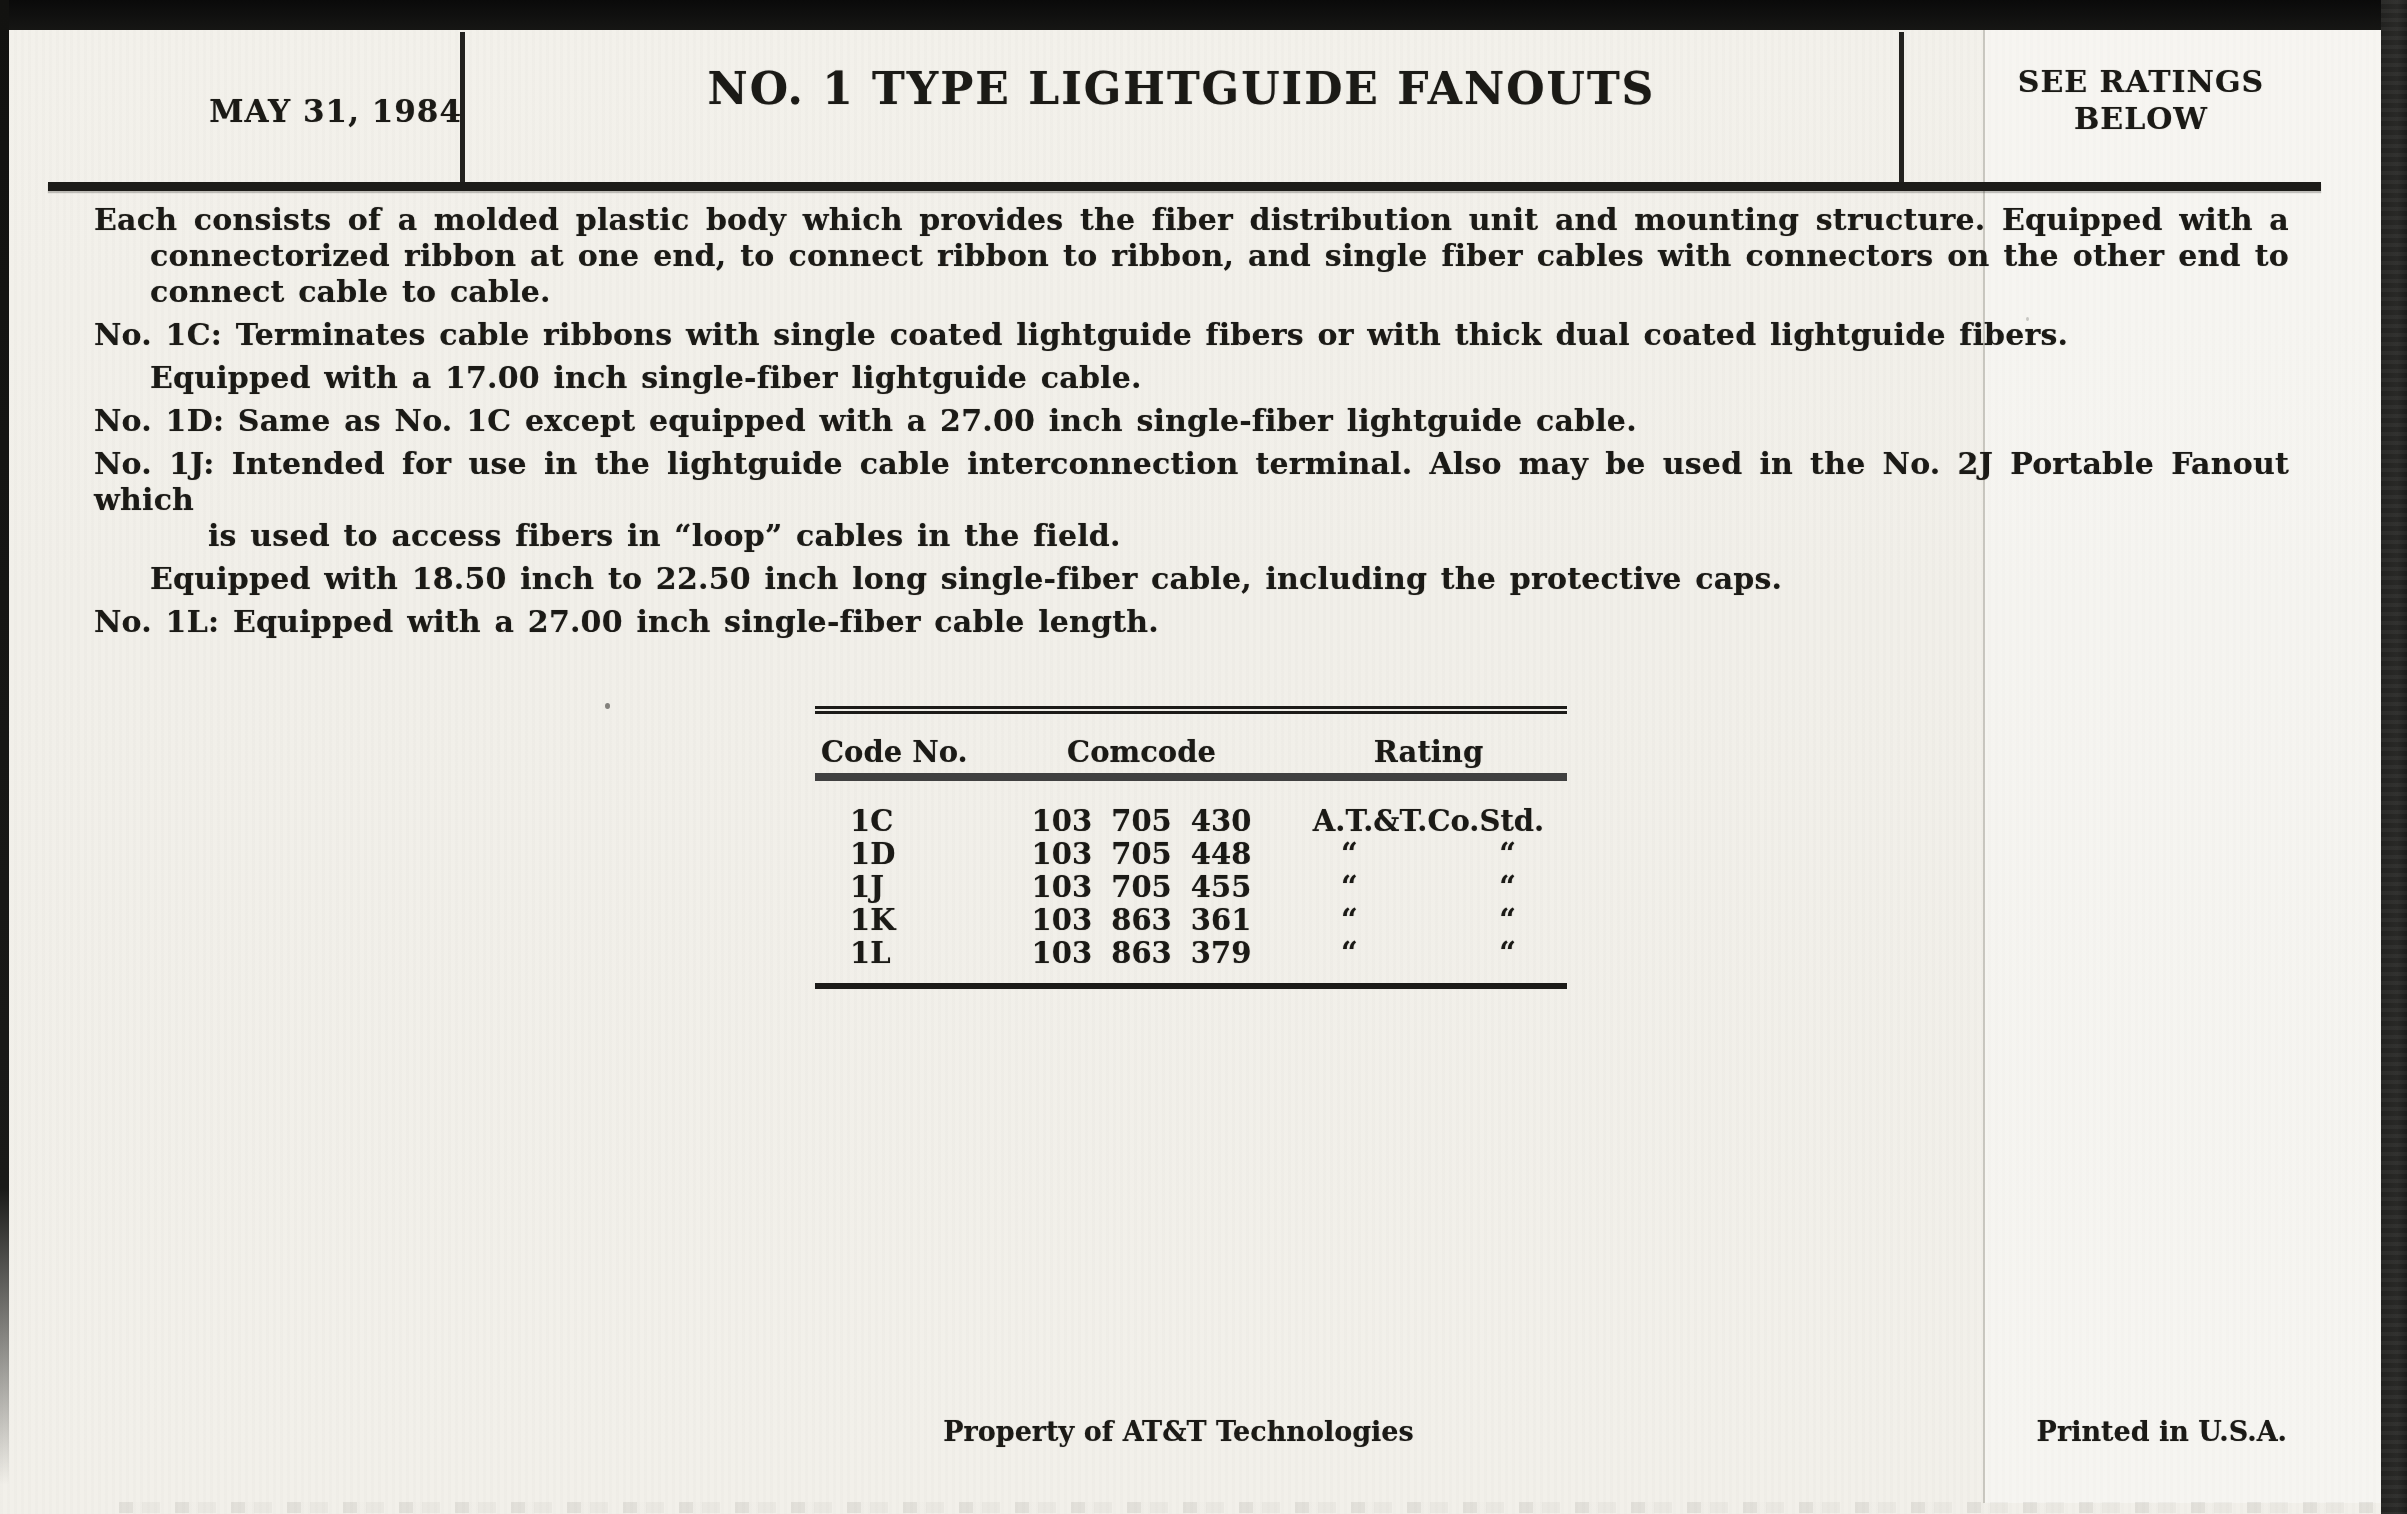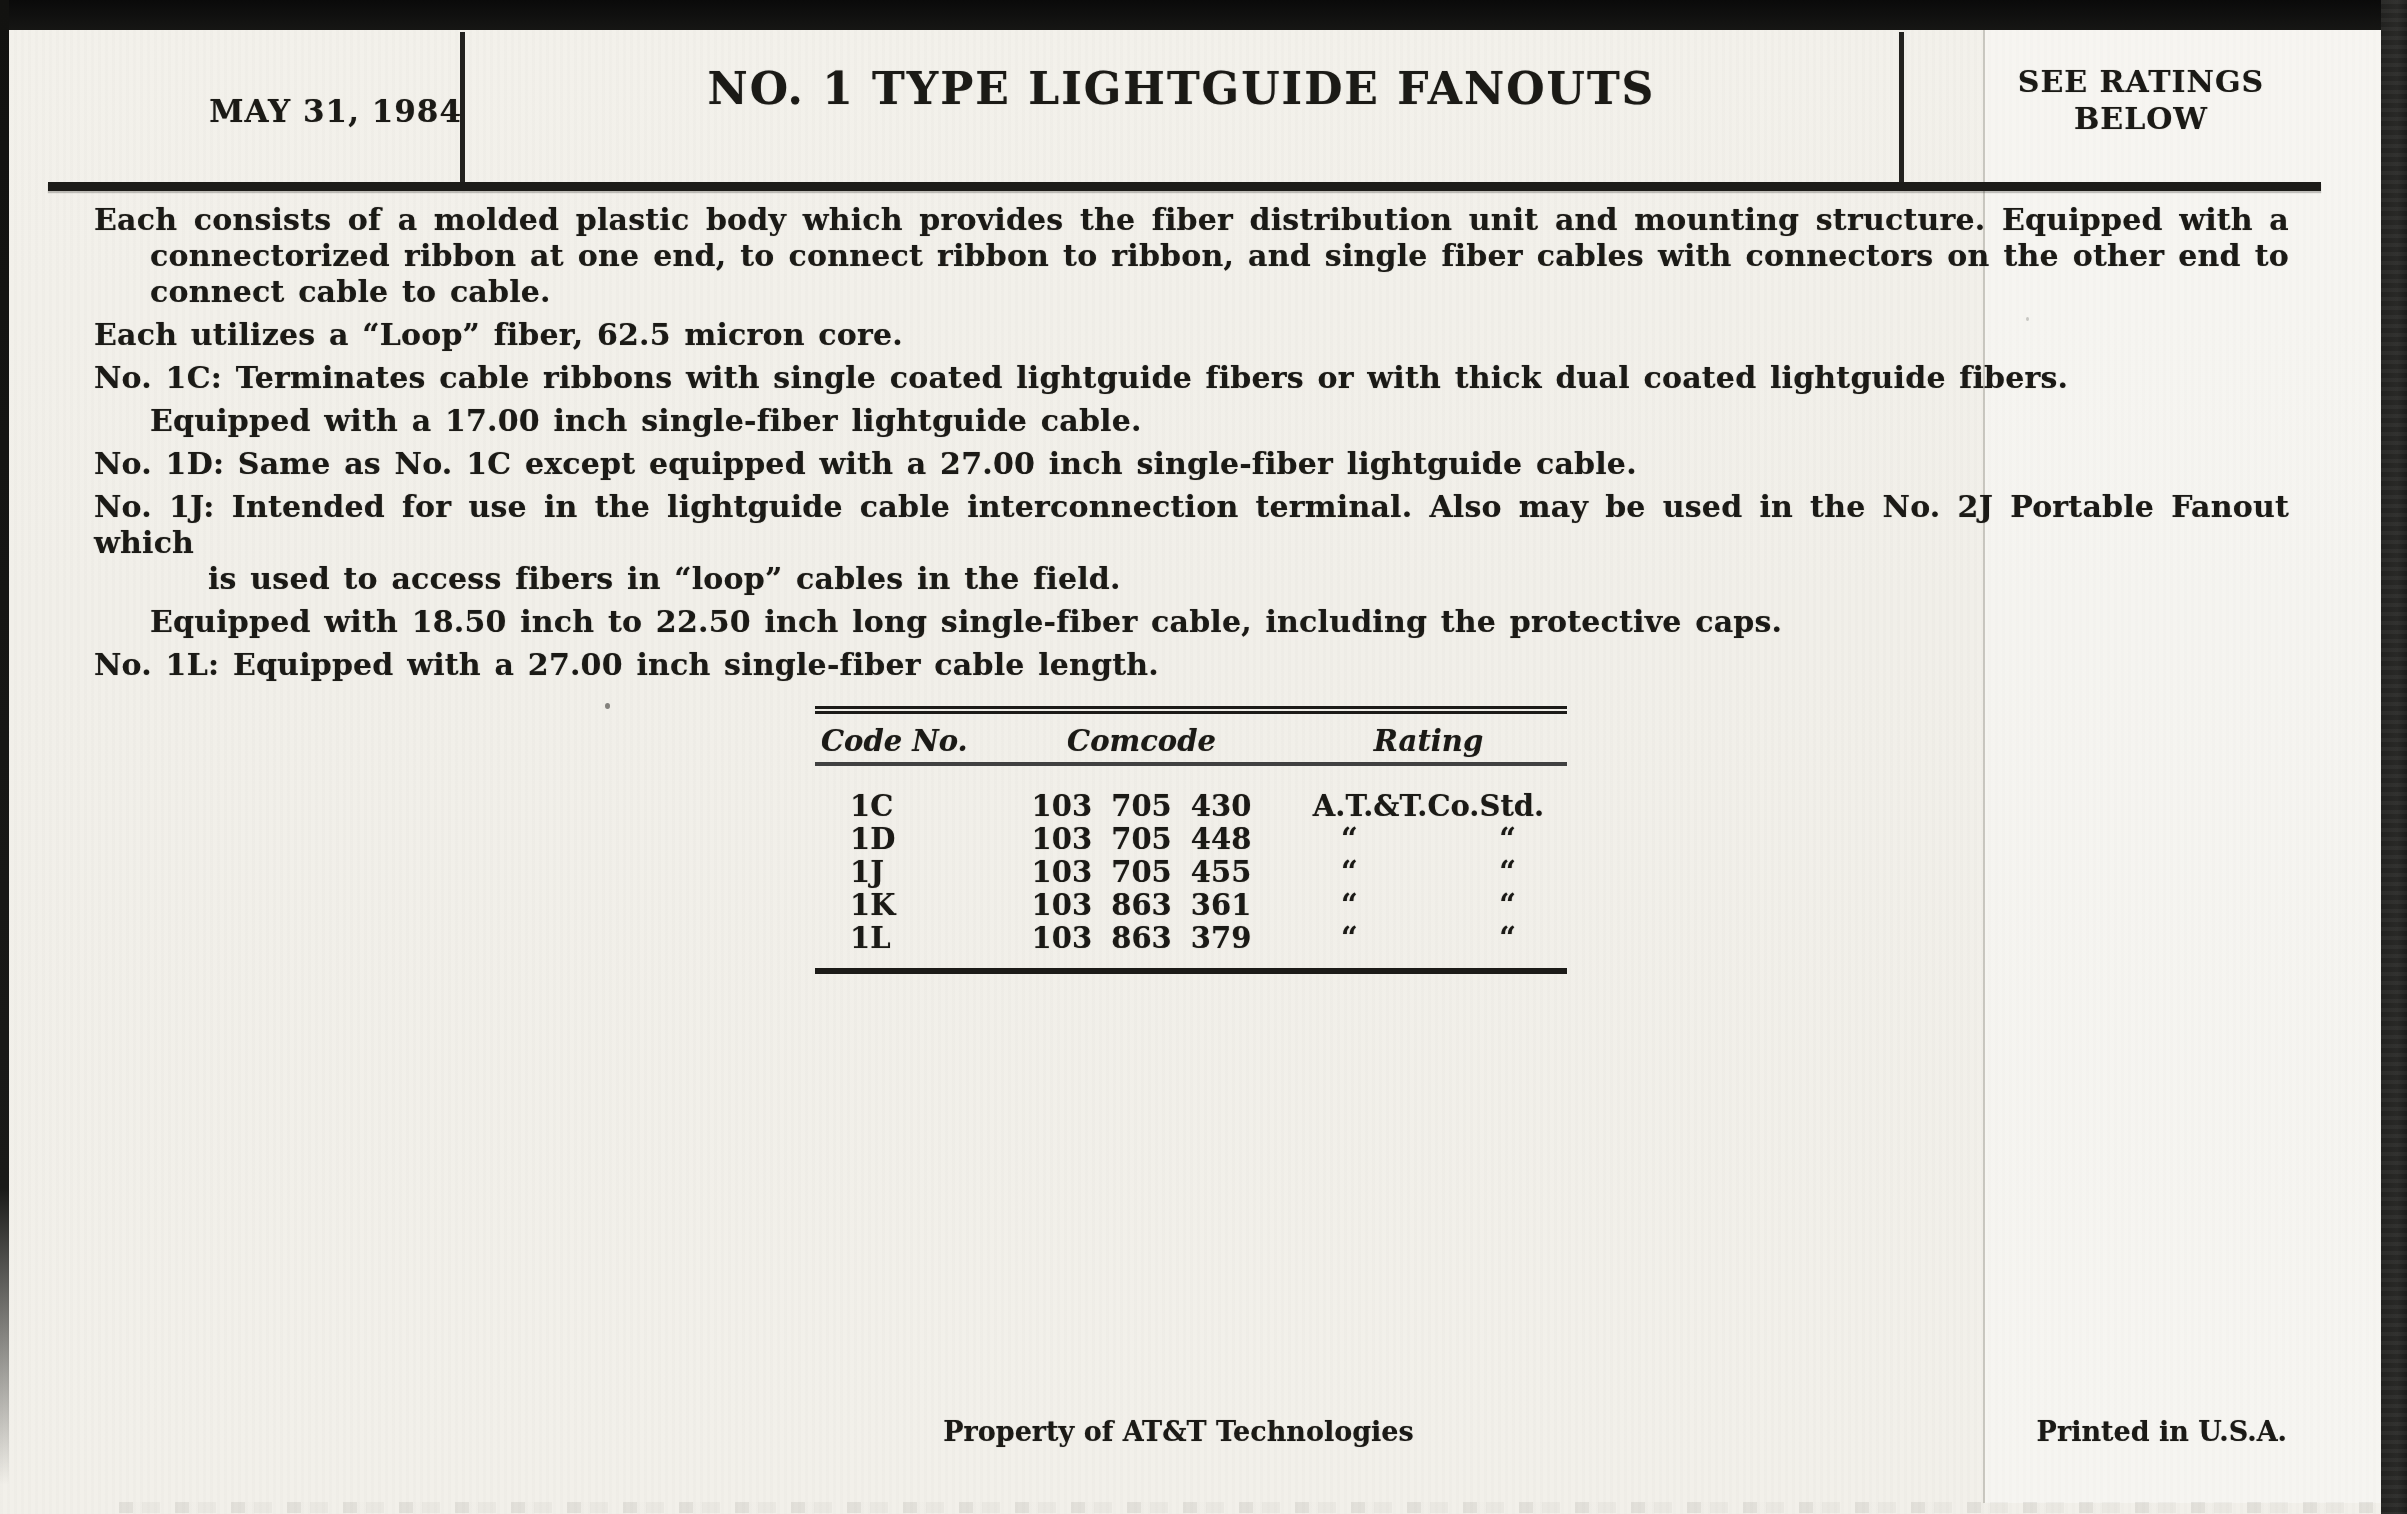--- a/index.html
+++ b/index.html
@@ -63,21 +63,21 @@
   .ind57{padding-left:56px;}
   .ind115{padding-left:114px;}
 
   
   .ctable{
     position:absolute;left:815px;top:706px;width:752px;
     border-top:8px double #1c1b18;border-bottom:6px solid #1c1b18;
     font-size:29px;
   }
   .trow{display:grid;grid-template-columns:178px 297px 277px;}
-  .thead{padding-top:10px;padding-bottom:4px;border-bottom:4px solid #404040;font-style:italic;}
+  .thead{padding-top:21px;padding-bottom:4px;border-bottom:8px solid #404040;}
   .thead .c1{text-align:left;padding-left:6px;}
   .tbodyrows{padding-top:24px;padding-bottom:13px;}
   .tbodyrows .trow{line-height:33px;}
   .c1{padding-left:35px;}
   .thead .c1{padding-left:6px;}
   .c2{text-align:center;word-spacing:9px;}
   .c3{text-align:center;}
   .c3.dittos{display:flex;justify-content:space-between;padding:0 51px;text-align:center;}
 
   
@@ -103,23 +103,20 @@
 </div>
 <div class="vdiv d1"></div>
 <div class="vdiv d2"></div>
 <div class="hrule"></div>
 
 <div class="bodytext text">
   <div class="para">
     <span class="bline just">Each consists of a molded plastic body which provides the fiber distribution unit and mounting structure. Equipped with a</span>
     <span class="bline just ind57">connectorized ribbon at one end, to connect ribbon to ribbon, and single fiber cables with connectors on the other end to</span>
     <span class="bline ind57">connect cable to cable.</span>
-  </div>
-  <div class="para">
-    <span class="bline">Each utilizes a “Loop” fiber, 62.5 micron core.</span>
   </div>
   <div class="para">
     <span class="bline">No. 1C: Terminates cable ribbons with single coated lightguide fibers or with thick dual coated lightguide fibers.</span>
   </div>
   <div class="para">
     <span class="bline ind57">Equipped with a 17.00 inch single-fiber lightguide cable.</span>
   </div>
   <div class="para">
     <span class="bline">No. 1D: Same as No. 1C except equipped with a 27.00 inch single-fiber lightguide cable.</span>
   </div>

